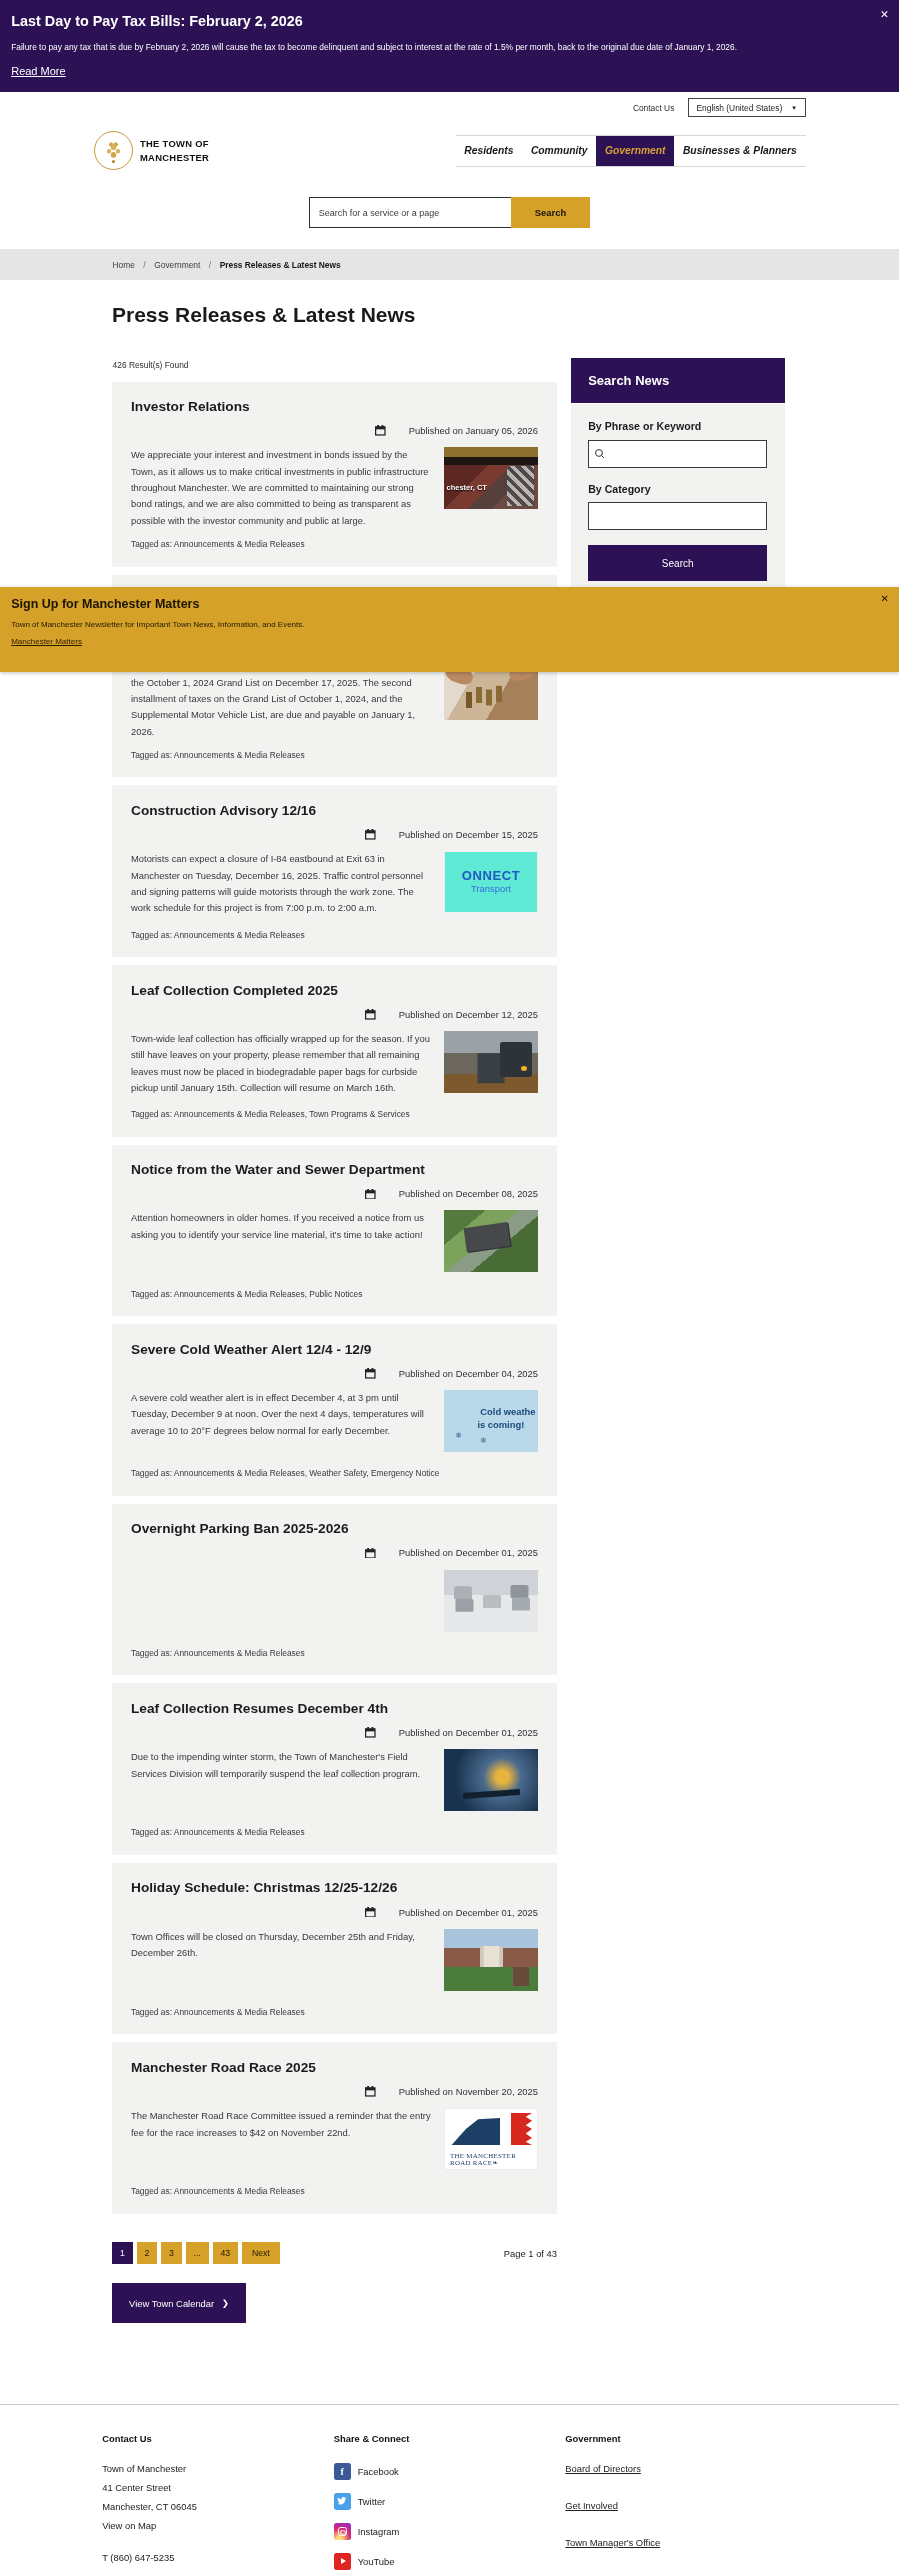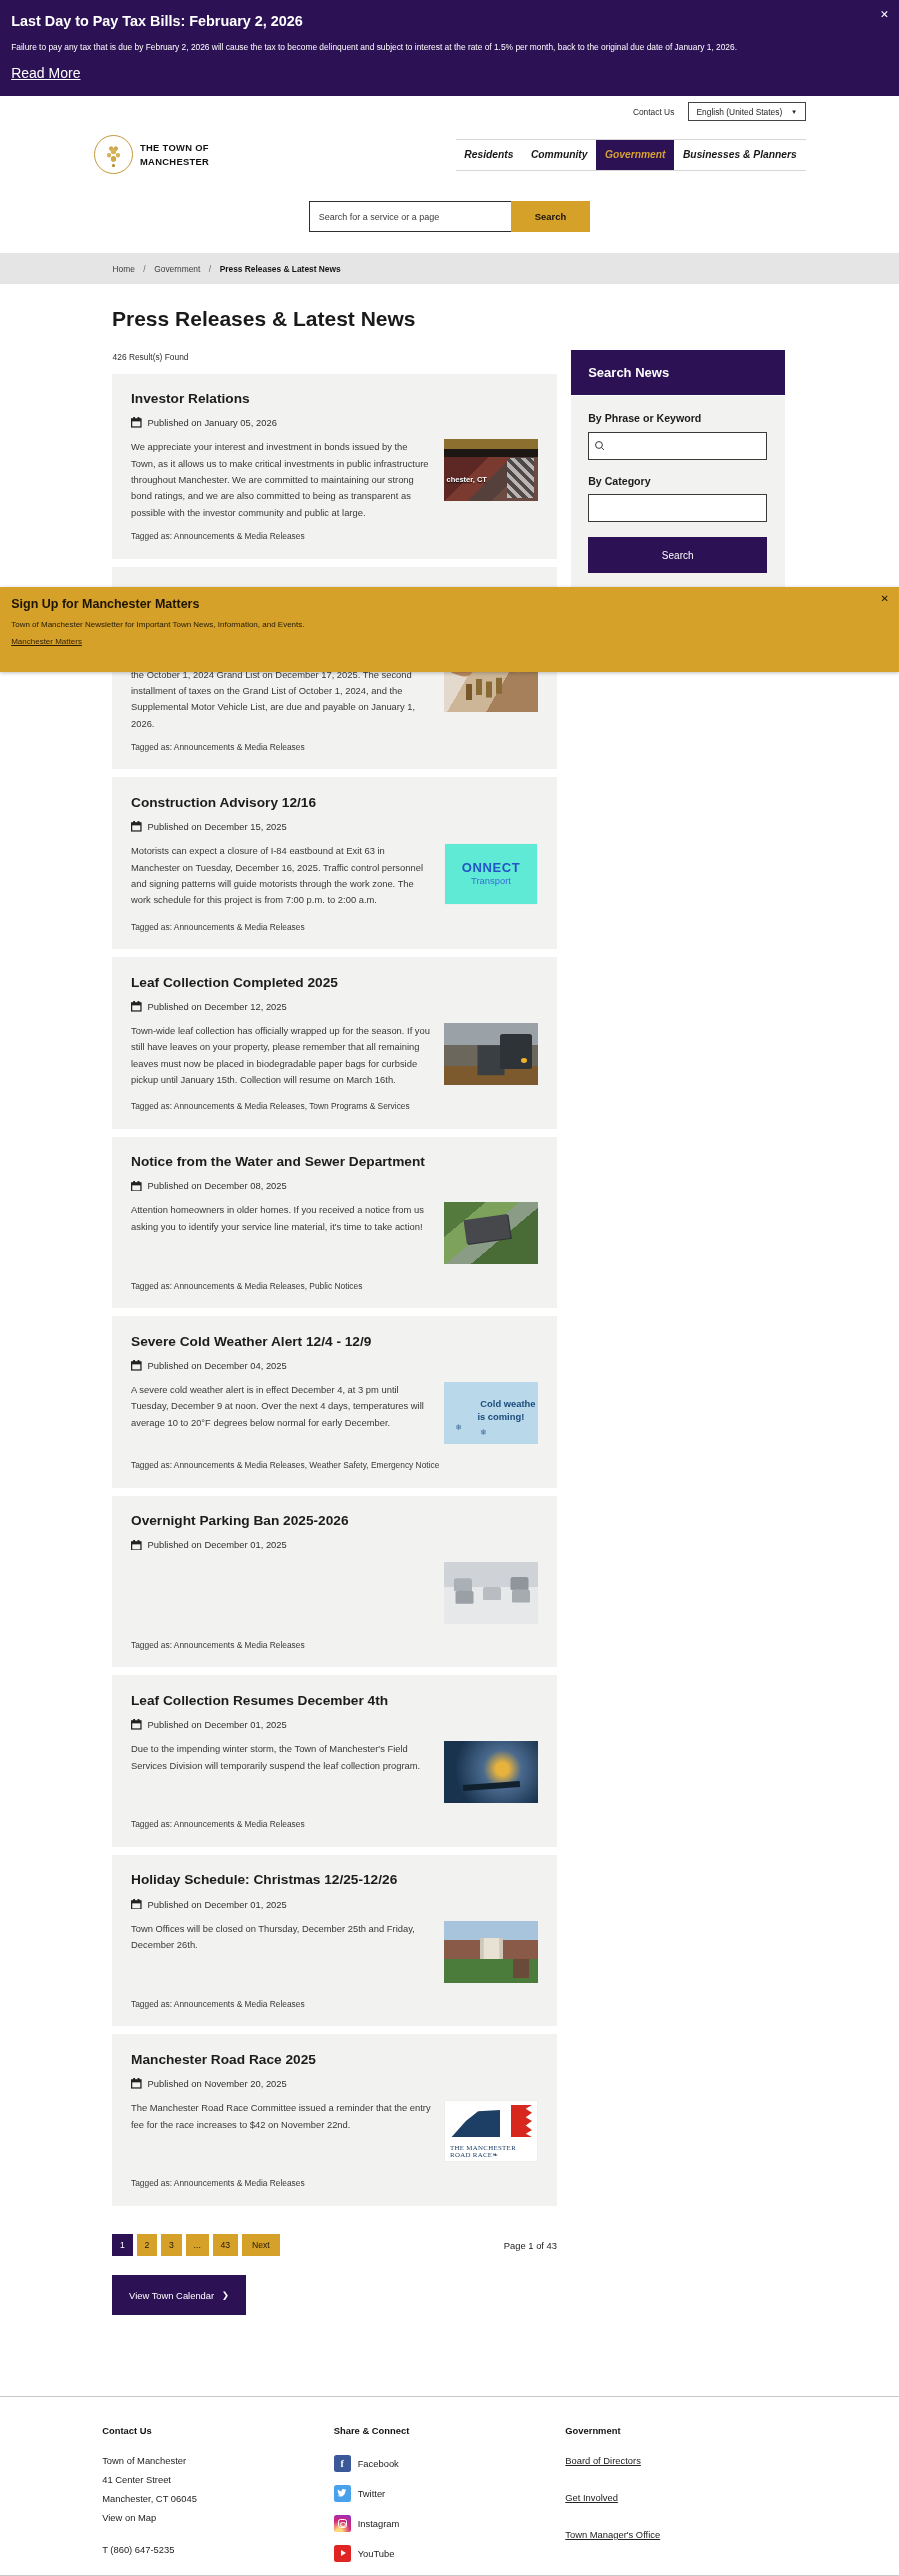--- a/index.html
+++ b/index.html
@@ -4,21 +4,21 @@
 <style>
   * { margin:0; padding:0; box-sizing:border-box; }
   body { font-family:"Liberation Sans", sans-serif; background:#fff; }
   .page { width:899px; height:2576px; position:relative; overflow:hidden; background:#fff;
           display:flex; flex-direction:column; }
 
   
   .alert-bar { background:#2c1155; color:#fff; padding:12.5px 11.2px 15px 11.2px; position:relative; }
   .alert-bar h2 { font-size:14.4px; font-weight:bold; margin-bottom:10px; }
   .alert-bar p { font-size:8.4px; line-height:1.95; max-width:868px; }
-  .alert-readmore { display:inline-block; margin-top:10px; color:#fff; font-size:14px;
+  .alert-readmore { display:inline-block; margin-top:10px; color:#fff; font-size:11px;
                     text-decoration:underline; cursor:pointer; }
   .alert-close { position:absolute; top:7.5px; right:10px; color:#fff; font-size:10.6px; cursor:pointer; }
 
   
   .header { background:#fff; }
   .hdr-inner { width:712px; margin:0 auto; }
   .hdr-top { display:flex; justify-content:flex-end; align-items:center; gap:13.7px; padding-top:6.2px; }
   .contact-us { font-size:8.4px; color:#2b2b2b; cursor:pointer; }
   .lang-select { border:0.6px solid #444; padding:3.7px 7.5px; font-size:8.4px; color:#1d1d1d;
                  display:flex; align-items:center; gap:8.7px; cursor:pointer; background:#fff; }
@@ -48,29 +48,29 @@
   
   .crumb-bar { background:#e5e5e5; }
   .crumb-inner { width:712px; margin:0 auto; padding:10.6px 19px; font-size:8.4px; color:#3d3d3d; }
   .crumb-link { color:#3d3d3d; cursor:pointer; }
   .crumb-sep { margin:0 6.2px; color:#6a6a6a; }
   .crumb-current { font-weight:bold; color:#141414; }
 
   
   .content { width:675px; margin:0 auto; }
   .page-title { font-size:21px; font-weight:bold; color:#1a1a1a; margin-top:22.5px; }
-  .main-grid { display:flex; gap:13.7px; margin-top:19px; align-items:flex-start; }
+  .main-grid { display:flex; gap:13.7px; margin-top:31px; align-items:flex-start; }
   .col-articles { width:445px; }
   .col-side { width:214px; }
   .results-count { font-size:8.4px; color:#2e2e2e; margin:2.5px 0 11.2px 0.6px; }
 
   
   .card { background:#f2f2f1; padding:17.5px 19px; margin-bottom:8px; overflow:hidden; }
   .card h3 { font-size:13.7px; font-weight:bold; color:#1c1c1c; margin-bottom:11.2px; }
-  .pub-row { display:flex; align-items:center; gap:6px; margin-bottom:11.2px; }
+  .pub-row { display:flex; align-items:center; gap:23px; margin-bottom:11.2px;justify-content:flex-end; }
   .cal-icon { width:10.6px; height:10.6px; flex:0 0 auto; }
   .pub-text { font-size:9.4px; color:#303030; }
   .thumb { float:right; width:94px; height:62px; margin:0 0 6.2px 10px; position:relative;
            overflow:hidden; font-family:"Liberation Sans",sans-serif; }
   .card-body { font-size:9.4px; line-height:1.74; color:#383838; }
   .tagged { clear:both; font-size:8.4px; color:#383838; padding-top:10px; }
   .covered-spacer { height:66px; }
 
   
   .thumb.investor { background:linear-gradient(135deg,#5d2824 0 40%,#7a3a30 40% 55%,#55403c 55% 70%,#6b4a42 70%); }

